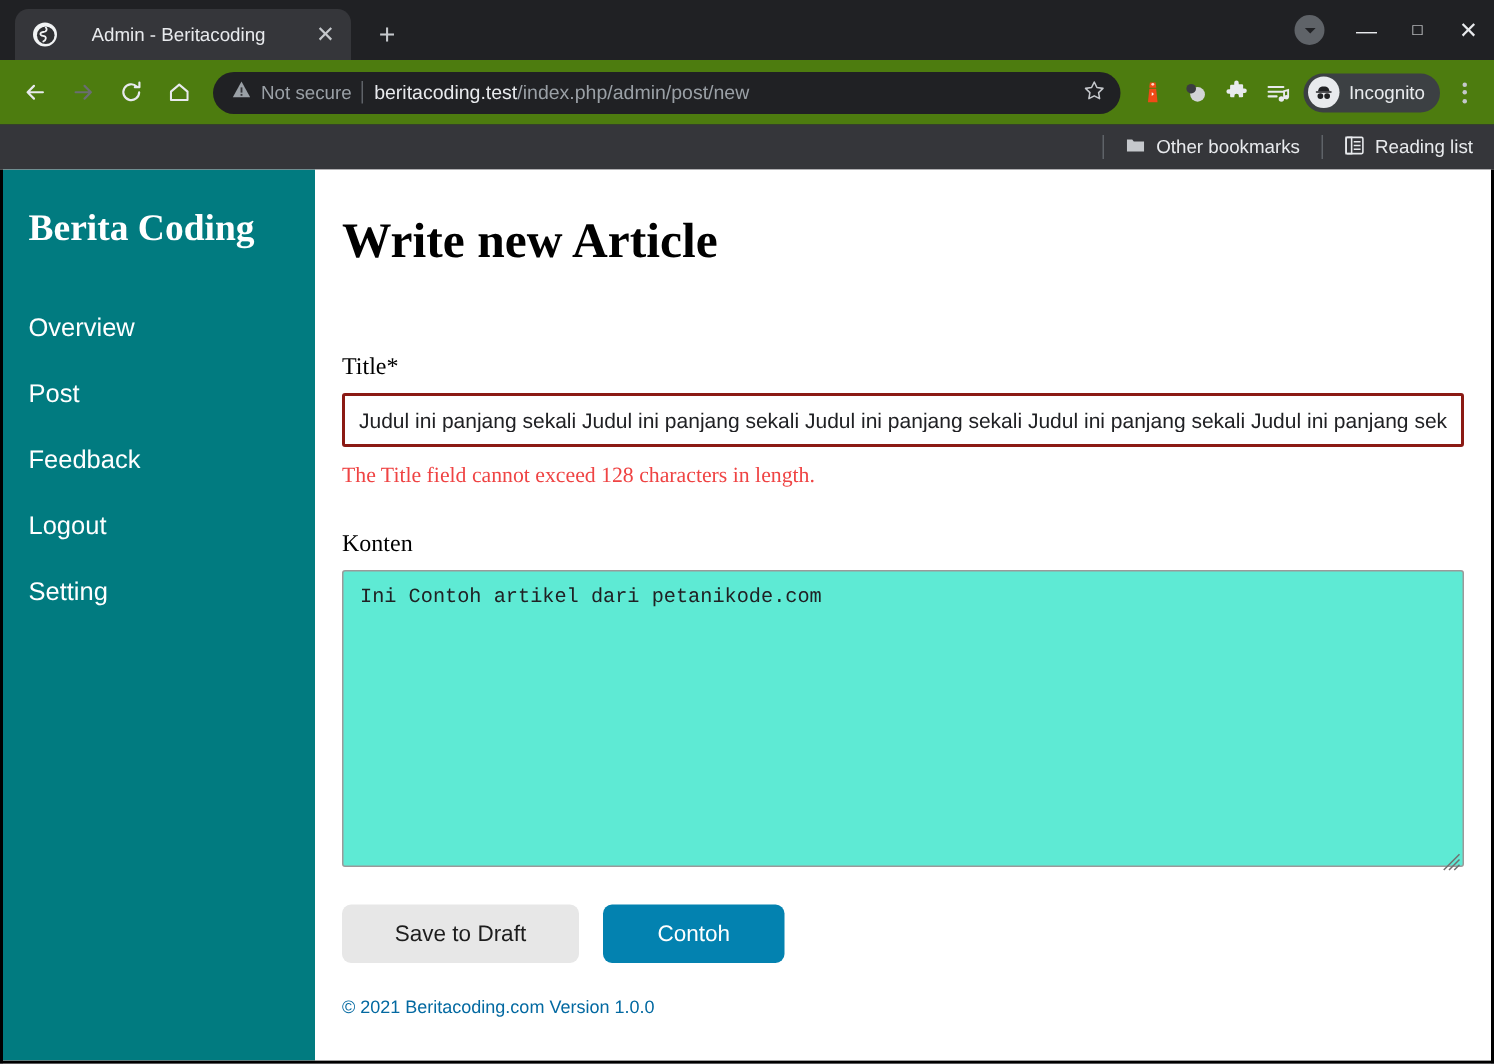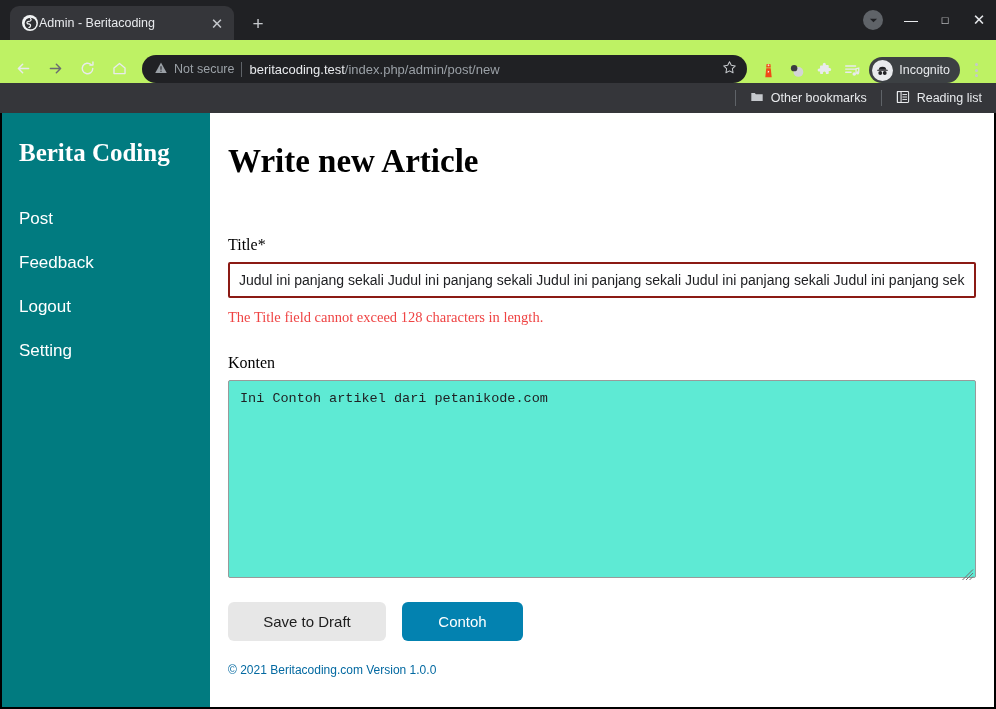--- a/index.html
+++ b/index.html
@@ -29,21 +29,21 @@
     flex: none;
   }
   .tab {
     height: 34px;
     width: 224px;
     background: #35363a;
     border-radius: 9px 9px 0 0;
     display: flex;
     align-items: center;
     padding: 0 8px 0 12px;
-    gap: 1px;
+    gap: 23px;
   }
   .tab-favicon {
     width: 16px; height: 16px;
     border-radius: 50%;
     background: #f1f3f4;
     display: flex; align-items: center; justify-content: center;
     flex: none;
   }
   .tab-title {
     flex: 1;
@@ -90,23 +90,23 @@
     display: flex; align-items: center; justify-content: center;
     margin-right: 8px;
   }
   .win-min  { font-size: 14px; }
   .win-max  { font-size: 11px; }
   .win-close{ font-size: 15px; }
 
   
   .toolbar {
     height: 43px;
-    background: #bef264;
-    display: flex;
-    align-items: flex-end;
+    background: #4d7c0f;
+    display: flex;
+    align-items: center;
     padding: 0 8px 0 8px;
     gap: 2px;
     flex: none;
   }
   .nav-btn {
     width: 30px; height: 30px;
     display: flex; align-items: center; justify-content: center;
     color: #c5c8cc;
     border-radius: 50%;
     flex: none;
@@ -452,20 +452,21 @@
         </svg>
       </span>
       <span>Reading list</span>
     </span>
   </div>
 
   <div class="viewport">
 
     <div class="sidebar">
       <div class="brand">Berita Coding</div>
+      <div class="nav-item">Overview</div>
       <div class="nav-item">Post</div>
       <div class="nav-item">Feedback</div>
       <div class="nav-item">Logout</div>
       <div class="nav-item">Setting</div>
     </div>
 
     <div class="content">
       <h1 class="page-title">Write new Article</h1>
 
       <div class="field-label">Title*</div>

